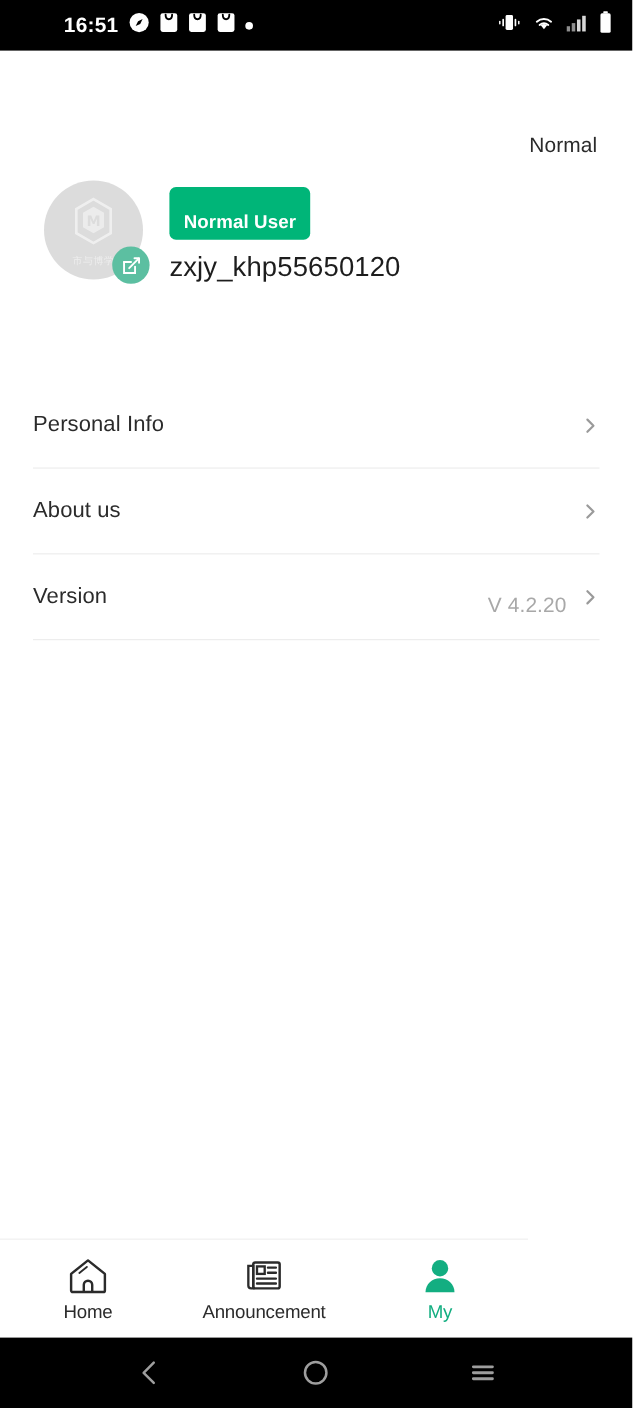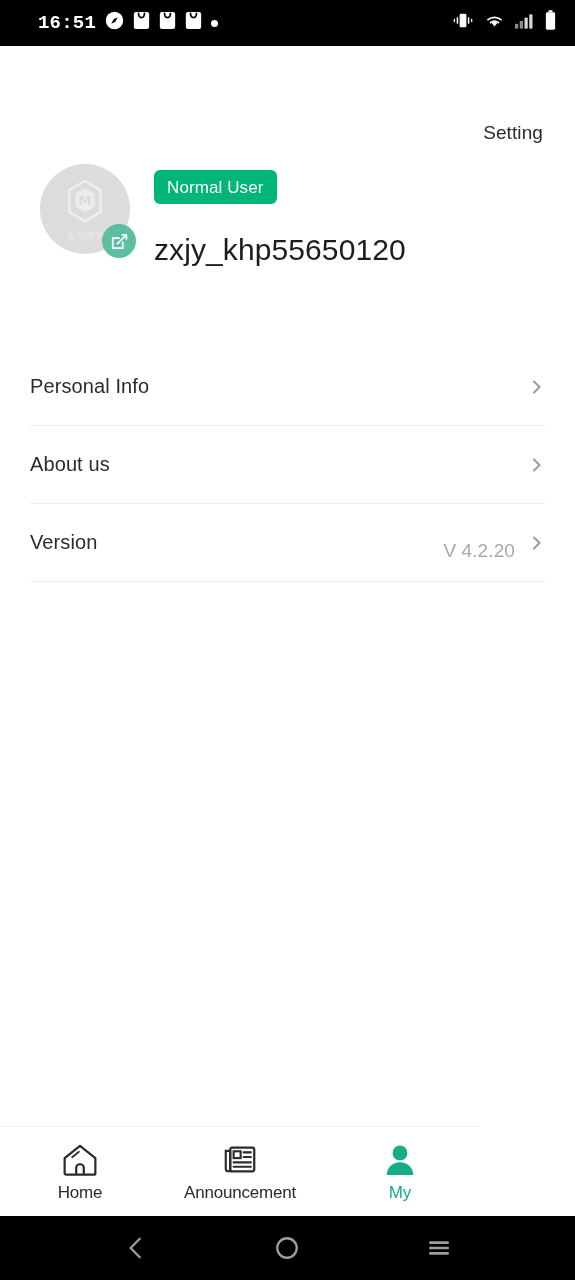--- a/index.html
+++ b/index.html
@@ -10,22 +10,21 @@
     -webkit-font-smoothing:antialiased;
     overflow:hidden;
   }
   .phone { position:relative; width:575px; height:1280px; background:#ffffff; }
 
   
   .statusbar {
     position:absolute; top:0; left:0; width:575px; height:46px;
     background:#000000; color:#ffffff;
     display:flex; align-items:center; justify-content:space-between;
-    padding:0 18px 0 38px;
-    font-family:Liberation Mono, monospace;
+    padding:0 18px 0 58px;
   }
   .sb-left  { display:flex; align-items:center; gap:9px; }
   .sb-right { display:flex; align-items:center; gap:10px; }
   .sb-time  { font-size:19px; font-weight:700; letter-spacing:.2px; line-height:1; }
   .sb-ico   { display:block; }
   .sb-dot   { width:7px; height:7px; border-radius:50%; background:#fff; display:block; }
 
   
   .setting-row {
     position:absolute; top:122px; left:0; width:575px;
@@ -56,25 +55,25 @@
     position:absolute; right:-6px; bottom:-4px;
     width:34px; height:34px; border-radius:50%;
     background:#5cbfa1;
     display:flex; align-items:center; justify-content:center;
     cursor:pointer;
   }
 
   .profile-text { margin-left:24px; padding-top:6px; }
   .badge-user {
     display:inline-block; background:#00b578; color:#ffffff;
-    font-size:17px; line-height:1; padding:9px 13px 8px;
-    border-radius:6px; letter-spacing:.1px;
+    font-size:17px; line-height:1; padding:23px 13px 8px;
+    border-radius:6px; letter-spacing:.1px;font-weight:bold;
   }
   .username {
-    margin-top:28px; font-size:30px; color:#1d1d1d;
+    margin-top:10px; font-size:25px; color:#1d1d1d;
     letter-spacing:.1px; line-height:1.2; white-space:nowrap;
   }
 
   
   .menu { position:absolute; top:348px; left:30px; width:515px; }
   .menu-row {
     height:78px; display:flex; align-items:center;
     border-bottom:1px solid #ececec; cursor:pointer;
   }
   .menu-row:first-child { border-top:none; }
@@ -167,21 +166,21 @@
       <span class="sb-ico">
         <svg width="13" height="21" viewBox="0 0 14 22">
             <rect x="4.8" y="0" width="4.4" height="2.2" rx=".6" fill="#fff"></rect>
             <rect x="2" y="2" width="10" height="19" rx="1.6" fill="#fff"></rect>
           </svg>
       </span>
     </div>
   </div>
 
   <div class="setting-row">
-    <span class="setting-link">Setting</span>
+    <span class="setting-link">Normal</span>
   </div>
 
   <div class="profile">
     <div class="avatar-wrap">
       <div class="avatar">
         <span class="logo-hex">
           <svg width="40" height="44" viewBox="0 0 40 44">
             <path d="M20 2l15.6 9v22L20 42 4.4 33V11z" fill="none" stroke="#ffffff" stroke-width="2.4"></path>
             <path d="M20 9l9.6 5.5v13L20 33l-9.6-5.5v-13z" fill="#ffffff" opacity=".85"></path>
             <text x="20" y="26" font-family="DejaVu Sans, sans-serif" font-size="13" font-weight="bold" fill="#dcdcdc" text-anchor="middle">M</text>

